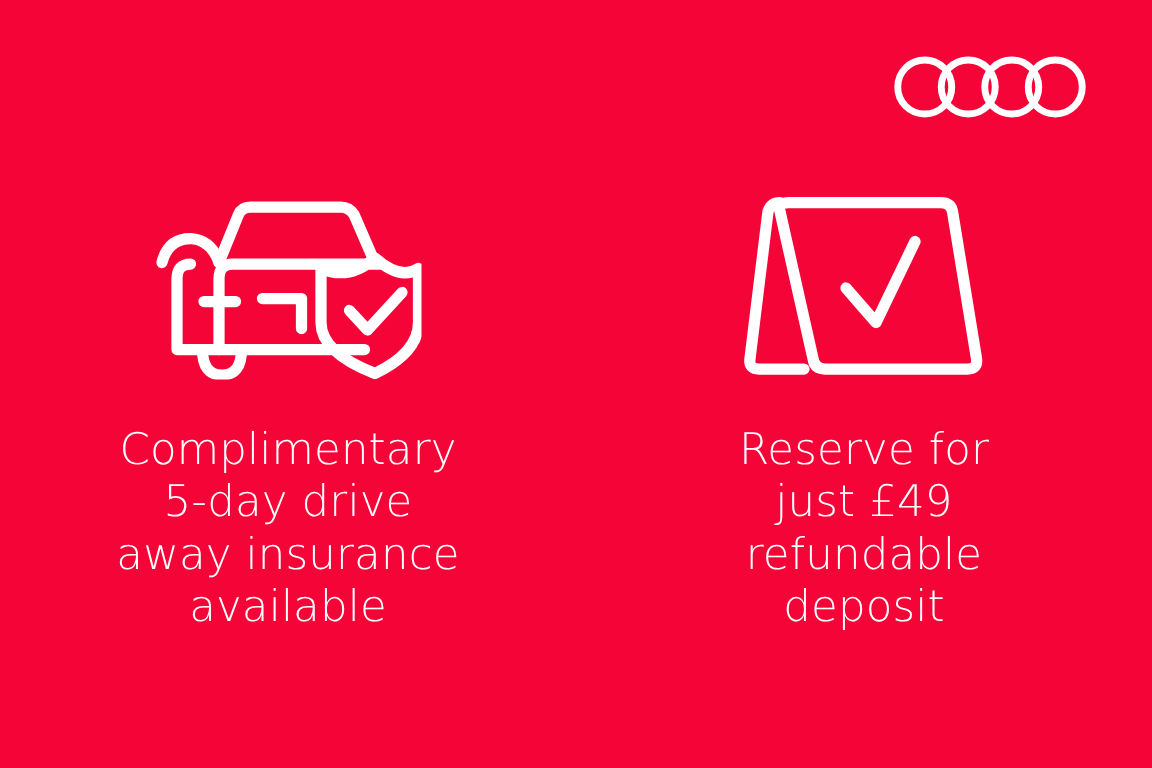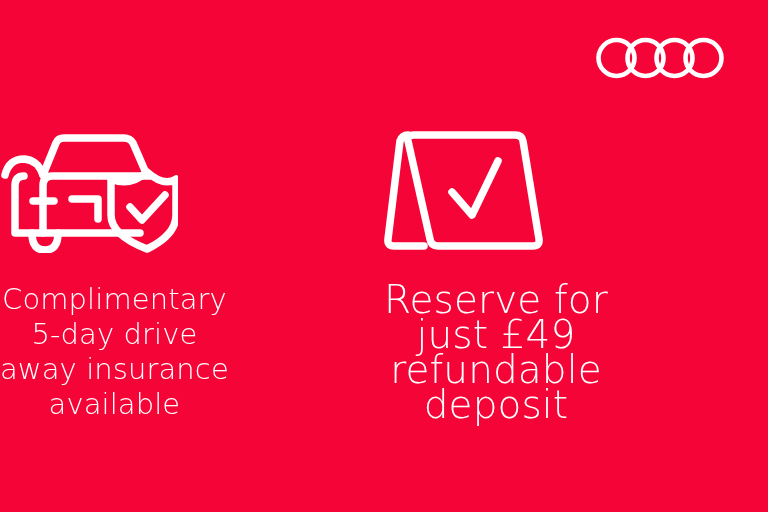--- a/index.html
+++ b/index.html
@@ -37,42 +37,42 @@
     top: 120px;
     width: 768px;
     display: flex;
     flex-direction: row;
     align-items: flex-start;
   }
   .feature-col {
     width: 384px;
     display: flex;
     flex-direction: column;
-    align-items: flex-start;
+    align-items: center;
   }
   .feature-icon {
     height: 140px;
     display: flex;
     align-items: center;
     justify-content: center;
   }
   .feature-icon svg { display: block; }
 
   .feature-caption {
     margin-top: 22px;
     color: #FFFFFF;
     text-align: center;
     font-family: "DejaVu Sans", "Liberation Sans", sans-serif;
     font-weight: 300;
     font-size: 29px;
     line-height: 35px;
     letter-spacing: 0.1px;
     white-space: pre-line;
   }
-  #caption-reserve { font-size: 39px; }
+  #caption-reserve { font-size: 29px; }
 </style>
 </head>
 <body>
 
 <div id="promo-banner">
 
   <div id="brand-logo">
     <svg width="134" height="44" viewBox="0 0 134 44" fill="none" aria-hidden="true">
       <g stroke="#FFFFFF" stroke-width="4.6" fill="none">
         <circle cx="20.5" cy="22" r="18"></circle>

